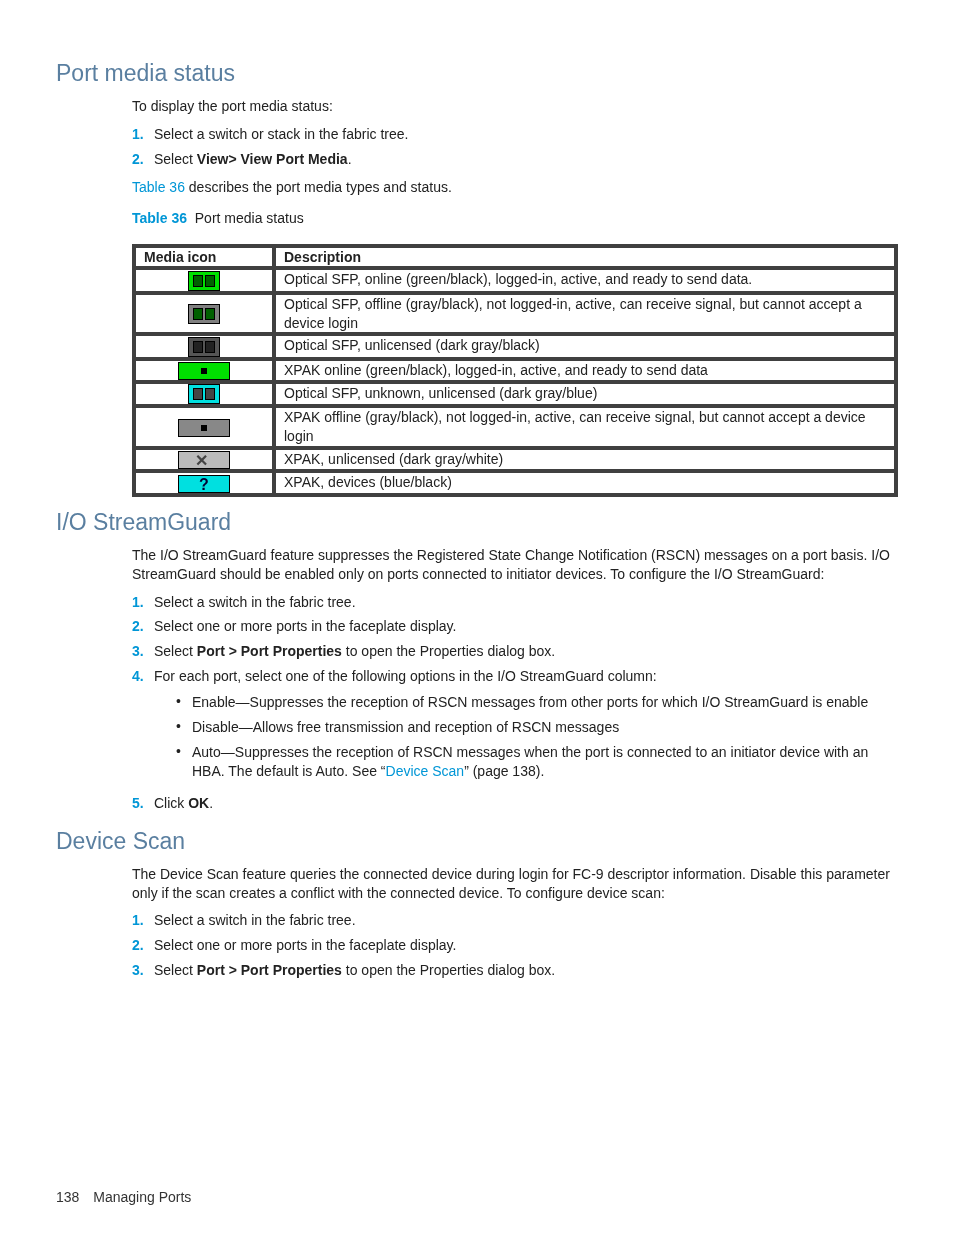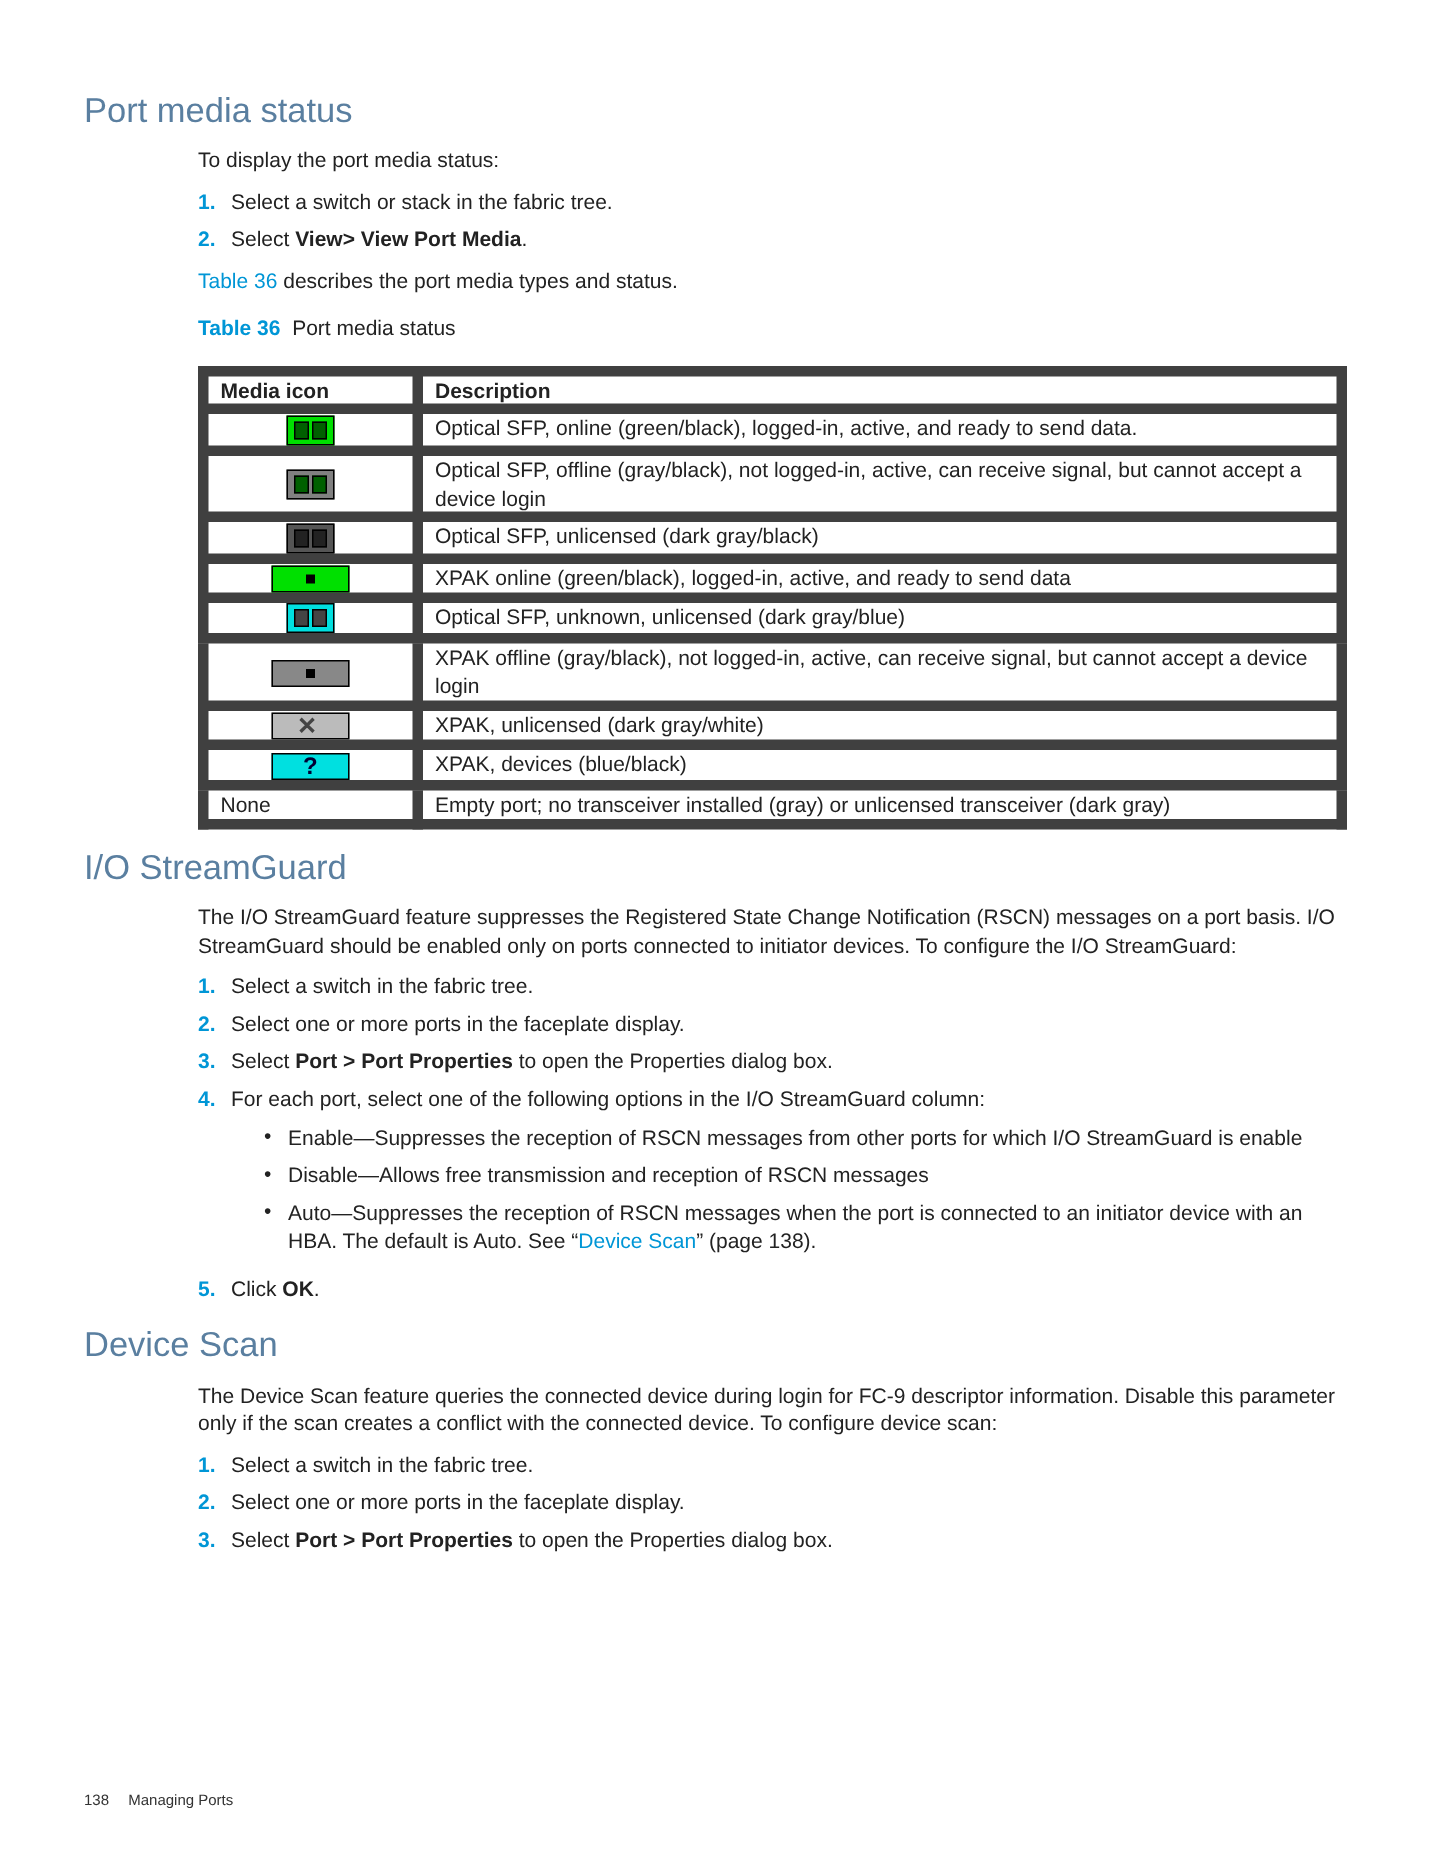--- a/index.html
+++ b/index.html
@@ -58,40 +58,40 @@
   .bold { font-weight: 700; }
   a.xref, span.xref { color: #0096d6; text-decoration: none; }
   .table-caption { margin: 12px 0 16px 0; }
   .table-caption .tlabel { color: #0096d6; font-weight: 700; }
   table.media {
     border-collapse: collapse;
     width: 100%;
     margin: 4px 0 10px 0;
   }
   table.media th, table.media td {
-    border: 7px solid #404040;
+    border: 4px solid #404040;
     text-align: left;
     vertical-align: top;
     padding: 0 8px;
     font-size: 14px;
   }
   table.media th {
     font-weight: 700;
     background: #fff;
   }
   table.media td.iconcell {
     text-align: center;
     width: 120px;
     vertical-align: middle;
   }
   .footer {
     position: absolute;
     bottom: 28px;
     left: 56px;
-    font-size: 10px;
+    font-size: 14px;
     color: #333;
   }
   .footer .pn { margin-right: 10px; }
   
   .sfp {
     display: inline-block;
     width: 30px; height: 18px;
     border: 1px solid #000;
     position: relative;
     vertical-align: middle;
@@ -195,24 +195,20 @@
           <td>XPAK offline (gray/black), not logged-in, active, can receive signal, but cannot accept a device login</td>
         </tr>
         <tr>
           <td class="iconcell"><span class="xpak white"><span class="x">✕</span></span></td>
           <td>XPAK, unlicensed (dark gray/white)</td>
         </tr>
         <tr>
           <td class="iconcell"><span class="xpak blue"><span class="q">?</span></span></td>
           <td>XPAK, devices (blue/black)</td>
         </tr>
-        <tr>
-          <td class="iconcell" style="text-align: left;"><span>None</span></td>
-          <td>Empty port; no transceiver installed (gray) or unlicensed transceiver (dark gray)</td>
-        </tr>
       </tbody>
   </table>
 </div>
 
 <h2 class="section">I/O StreamGuard</h2>
 <div class="indent">
   <p>The I/O StreamGuard feature suppresses the Registered State Change Notification (RSCN) messages on a port basis. I/O StreamGuard should be enabled only on ports connected to initiator devices. To configure the I/O StreamGuard:</p>
 
   <ol class="num">
     <li>

